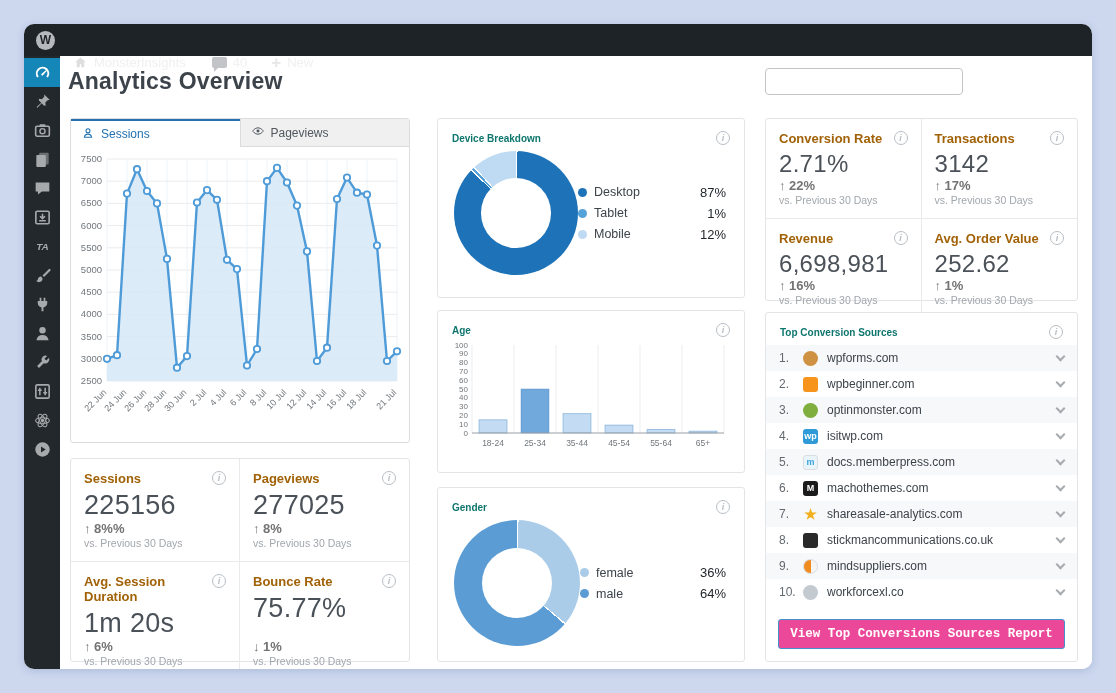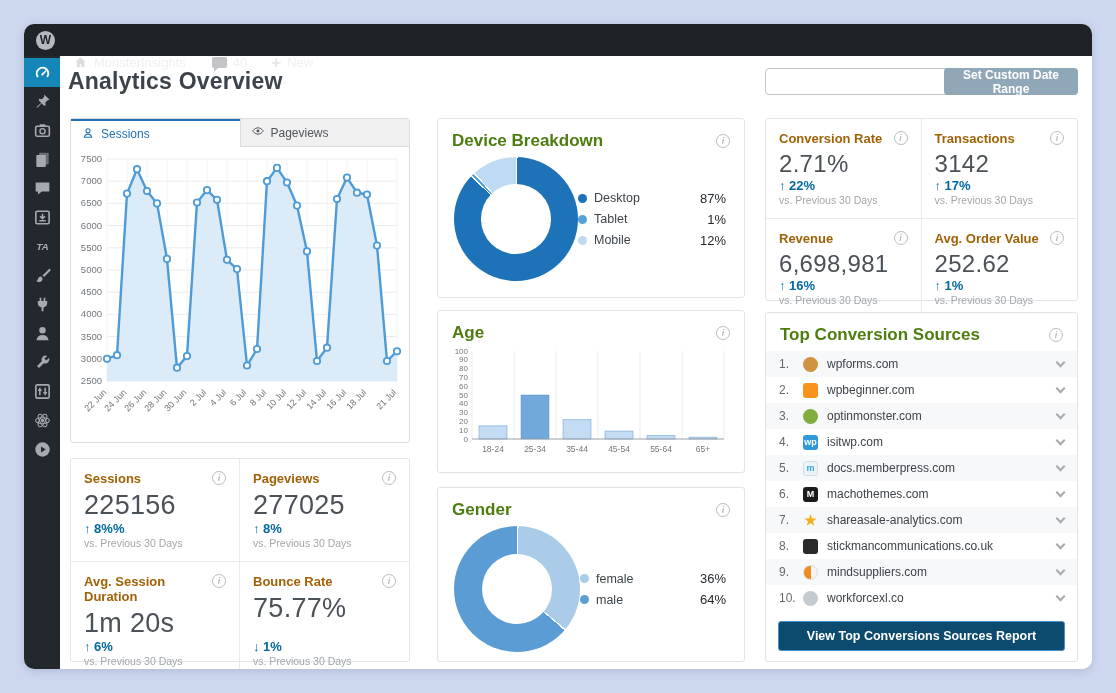--- a/index.html
+++ b/index.html
@@ -39,21 +39,21 @@
     border:1px solid #c3c4c7; border-radius:4px; overflow:hidden; }
   .seg-btn { height:100%; padding:0 14px; font-size:12.5px; display:flex; align-items:center;
     background:#f0f0f1; color:#50575e; border:none; cursor:pointer; font-family:inherit;margin-top:36px; }
   .seg-btn + .seg-btn { border-left:1px solid #c3c4c7; }
   .seg-btn.active { background:#fff; color:#2271b1; font-weight:bold; }
   .custom-range { position:absolute; left:884px; top:12px; width:134px; height:27px; background:#90a7b8;
     border:none; border-radius:4px; color:#fff; font-size:12px; font-weight:bold; cursor:pointer; font-family:inherit; }
 
   .card { position:absolute; background:#fff; border:1px solid #e2e4e7; border-radius:3px; }
   .card-head { display:flex; align-items:center; justify-content:space-between; padding:12px 14px 4px; }
-  .card-title { font-size:17px; font-weight:bold; color:#4d7c0f; }
+  .card-title { font-size:10px; font-weight:bold; color:#0f766e; }
   .info { width:14px; height:14px; border:1px solid #b8bec4; border-radius:50%; color:#b8bec4;
     font-size:9px; font-style:italic; font-weight:bold; display:flex; align-items:center; justify-content:center; cursor:pointer; flex:none; }
 
   
   .chart-card { left:10px; top:62px; width:340px; height:325px; border-color:#dcdcde; }
   .tabs { display:flex; height:28px; }
   .tab { flex:1; display:flex; align-items:center; padding:0 10px; gap:6px; font-size:12px; cursor:pointer;
     background:#f0f0f1; color:#50575e; border-bottom:1px solid #dcdcde; }
   .tab svg { width:14px; height:14px; }
   .tab.active { background:#fff; color:#2271b1; border-bottom:none; border-top:2px solid #2271b1; }
@@ -64,21 +64,21 @@
     border:1px solid #e2e4e7; border-radius:3px; background:#fff; }
   #kpi-left  { left:10px;  top:402px; width:340px; height:204px; }
   #kpi-right { left:705px; top:62px;  width:313px; height:183px; }
   .kpi-card { padding:12px 13px; border-right:1px solid #e8eaec; border-bottom:1px solid #e8eaec; display:flex; flex-direction:column; }
   .kpi-card:nth-child(2n) { border-right:none; }
   .kpi-card:nth-child(n+3) { border-bottom:none; }
   .kpi-head { display:flex; align-items:flex-start; justify-content:space-between; }
   .kpi-label { font-size:13px; font-weight:bold; color:#a16207; }
   .kpi-value { font-size:27px; font-weight:400; color:#4b5158; margin-top:4px; letter-spacing:.3px; }
   #kpi-right .kpi-value { font-size:24px; }
-  .kpi-delta { margin-top:auto; font-size:13px; font-weight:bold; color:#0369a1; }
+  .kpi-delta { margin-top:auto; font-size:13px; font-weight:bold; color:#737373; }
   .kpi-compare { font-size:10.5px; color:#a2a7ac; margin-top:1px; }
 
   
   .device-card { left:377px; top:62px;  width:308px; height:180px; }
   .age-card    { left:377px; top:254px; width:308px; height:163px; }
   .gender-card { left:377px; top:431px; width:308px; height:175px; }
 
   .donut-row { display:flex; align-items:center; padding:2px 18px 10px 16px; }
   .donut { position:relative; border-radius:50%; flex:none; }
   .donut:after { content:""; position:absolute; left:22%; top:22%; right:22%; bottom:22%; background:#fff; border-radius:50%; }
@@ -91,22 +91,22 @@
   .sources-card { left:705px; top:256px; width:313px; height:350px; display:flex; flex-direction:column; }
   .src-rows { margin-top:2px; }
   .src-row { height:26px; display:flex; align-items:center; padding:0 13px; font-size:12px; color:#3c434a; cursor:pointer; }
   .src-row:nth-child(odd) { background:#f7f8f9; }
   .src-rank { width:24px; color:#646970; flex:none; }
   .src-icon { width:15px; height:15px; margin-right:9px; flex:none; display:flex; align-items:center; justify-content:center;
     font-size:9px; font-weight:bold; color:#fff; line-height:1; }
   .chev { margin-left:auto; width:7px; height:7px; border-right:2px solid #a7aaad; border-bottom:2px solid #a7aaad;
     transform:rotate(45deg); margin-top:-4px; }
   .btn-row { margin-top:auto; padding:10px 12px 12px; }
-  .src-btn { width:100%; height:30px; background:#0c4a6e; border:1px solid #4292cc; border-radius:3px;
-    color:#fff; font-size:12.5px; font-weight:bold; cursor:pointer; font-family:Liberation Sans, sans-serif; }
+  .src-btn { width:100%; height:30px; background:#ec4899; border:1px solid #4292cc; border-radius:3px;
+    color:#fff; font-size:12.5px; font-weight:bold; cursor:pointer; font-family:Liberation Mono, monospace; }
 
   svg text { font-family:"Liberation Sans", sans-serif; }
 </style>
 </head>
 <body>
 
 <div class="window">
 
   <div class="admin-bar">
     <span class="wp-logo">W</span>
@@ -215,21 +215,20 @@
       </div>
     </div>
 
   <div class="content">
     <div class="page-title">Analytics Overview</div>
 
     <div class="segmented" id="range-buttons">
         <button class="seg-btn">Last 7 days</button>
         <button class="seg-btn active">Last 30 days</button>
       </div>
-    <button class="custom-range">Set Custom Date Range</button>
 
     <div class="card chart-card">
       <div class="tabs" id="overview-tabs">
           <div class="tab active">
             <span><svg viewBox="0 0 20 20">
                 <circle cx="10" cy="6.8" r="2.9" fill="none" stroke="currentColor" stroke-width="1.5"></circle>
                 <path d="M4.8 16.2c.5-3 2.6-4.6 5.2-4.6s4.7 1.6 5.2 4.6z" fill="none" stroke="currentColor" stroke-width="1.5"></path>
               </svg></span>
             <span>Sessions</span>
           </div>

